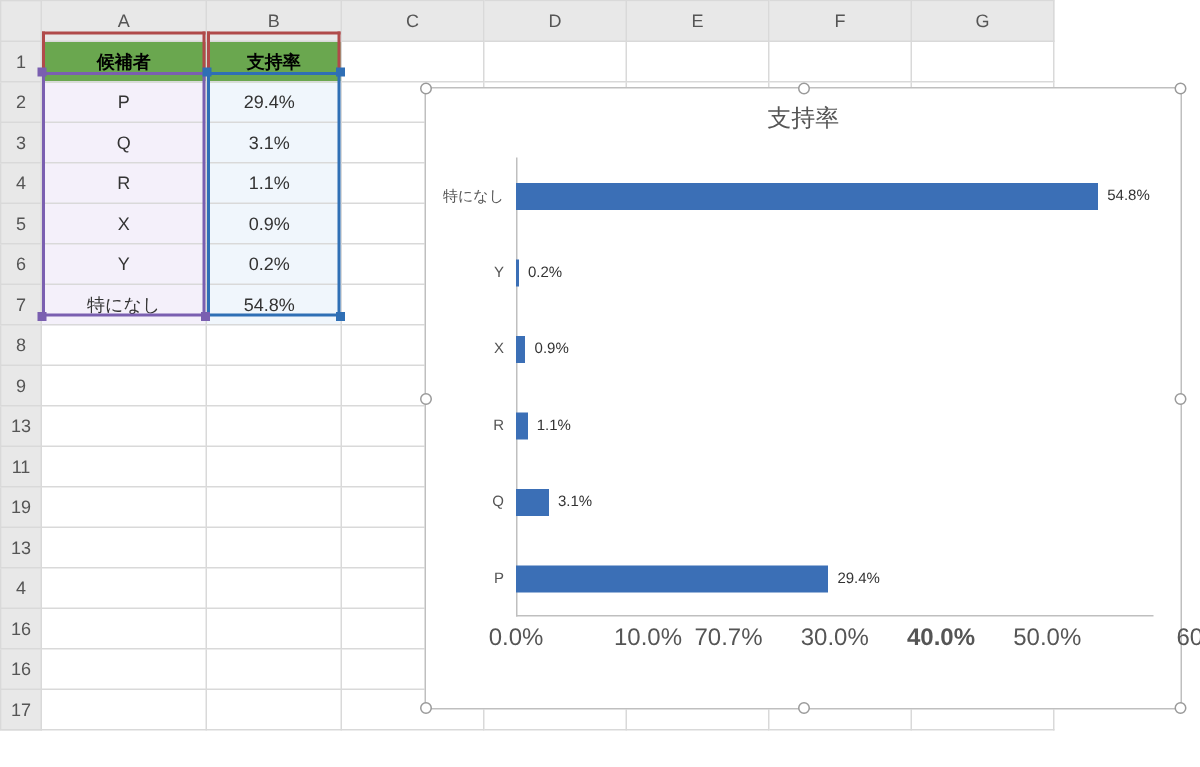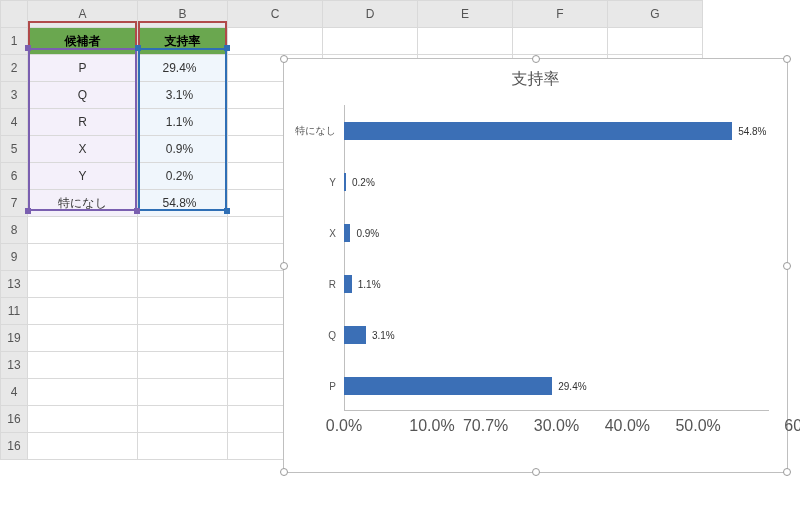--- a/index.html
+++ b/index.html
@@ -352,20 +352,30 @@
     <tr>
           <th class="rowhdr">16</th>
           <td></td>
           <td></td>
           <td></td>
           <td></td>
           <td></td>
           <td></td>
           <td></td>
         </tr>
+    <tr>
+          <th class="rowhdr">17</th>
+          <td></td>
+          <td></td>
+          <td></td>
+          <td></td>
+          <td></td>
+          <td></td>
+          <td></td>
+        </tr>
   </tbody>
     </table>
 
   <div class="selHdrA"></div>
   <div class="selHdrB"></div>
   <div class="selA"></div>
   <div class="selB"></div>
   <div class="marker m-purple" style="left:25px;  top:45px;"></div>
   <div class="marker m-purple" style="left:25px;  top:208px;"></div>
   <div class="marker m-purple" style="left:134px; top:208px;"></div>
@@ -406,21 +416,21 @@
         </div>
         <div class="barrow" style="top: 271.5px; width: 208.25px;">
           <div class="barlabel">P</div>
           <div class="bar" style="width: 208.25px;"></div>
           <div class="bardatalabel">29.4%</div>
         </div>
         <div class="tick" style="left: 0px;">0.0%</div>
         <div class="tick" style="left: 88px;">10.0%</div>
         <div class="tick" style="left: 141.667px;">70.7%</div>
         <div class="tick" style="left: 212.5px;">30.0%</div>
-        <div class="tick" style="left: 283.333px;">40.0%</div>
+        <div class="tick" style="left: 283.333px; font-weight: bold;">40.0%</div>
         <div class="tick" style="left: 354.167px; margin-top: 16px;">50.0%</div>
         <div class="tick" style="left: 425px; margin-left: 38px;">60.0%</div>
       </div>
 
     <div class="chart-handle" style="left:-4px; top:-4px;"></div>
     <div class="chart-handle" style="left:calc(50% - 4px); top:-4px;"></div>
     <div class="chart-handle" style="right:-4px; top:-4px;"></div>
     <div class="chart-handle" style="left:-4px; top:calc(50% - 4px);"></div>
     <div class="chart-handle" style="right:-4px; top:calc(50% - 4px);"></div>
     <div class="chart-handle" style="left:-4px; bottom:-4px;"></div>

